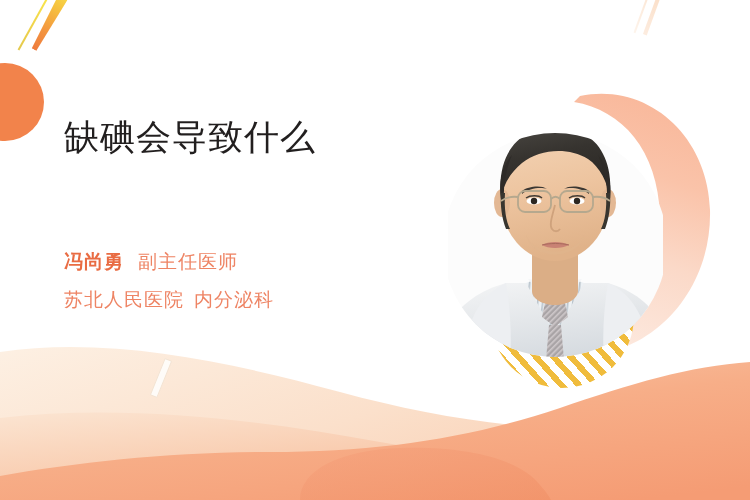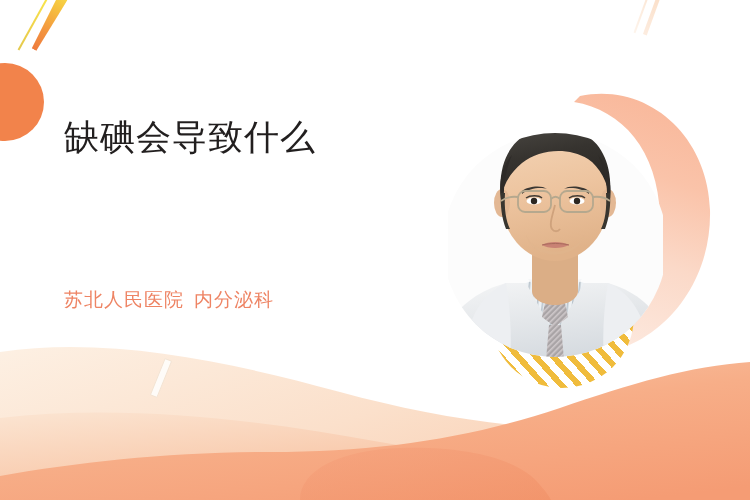--- a/index.html
+++ b/index.html
@@ -295,17 +295,20 @@
 
       <path d="M94,150 C100,146 114,146 121,150 C114,154 100,154 94,150 Z" fill="#C98274"></path>
       <path d="M94,150 C101,148 114,148 121,150" stroke="#A96A5D" stroke-width="1" fill="none"></path>
 
       <path d="M78,140 C88,162 126,162 136,140 C130,166 84,166 78,140 Z" fill="#E0B68F" opacity="0.45"></path>
     </g>
   </svg>
 
   <div class="layer" id="title">缺碘会导致什么</div>
 
+  <div class="layer" id="credential-line-1">
+    <span class="doc-name">冯尚勇</span><span class="doc-rank">副主任医师</span>
+  </div>
   <div class="layer" id="credential-line-2">
     <span class="doc-hospital">苏北人民医院</span><span class="doc-dept">内分泌科</span>
   </div>
 
 </div>
 
 </body></html>

